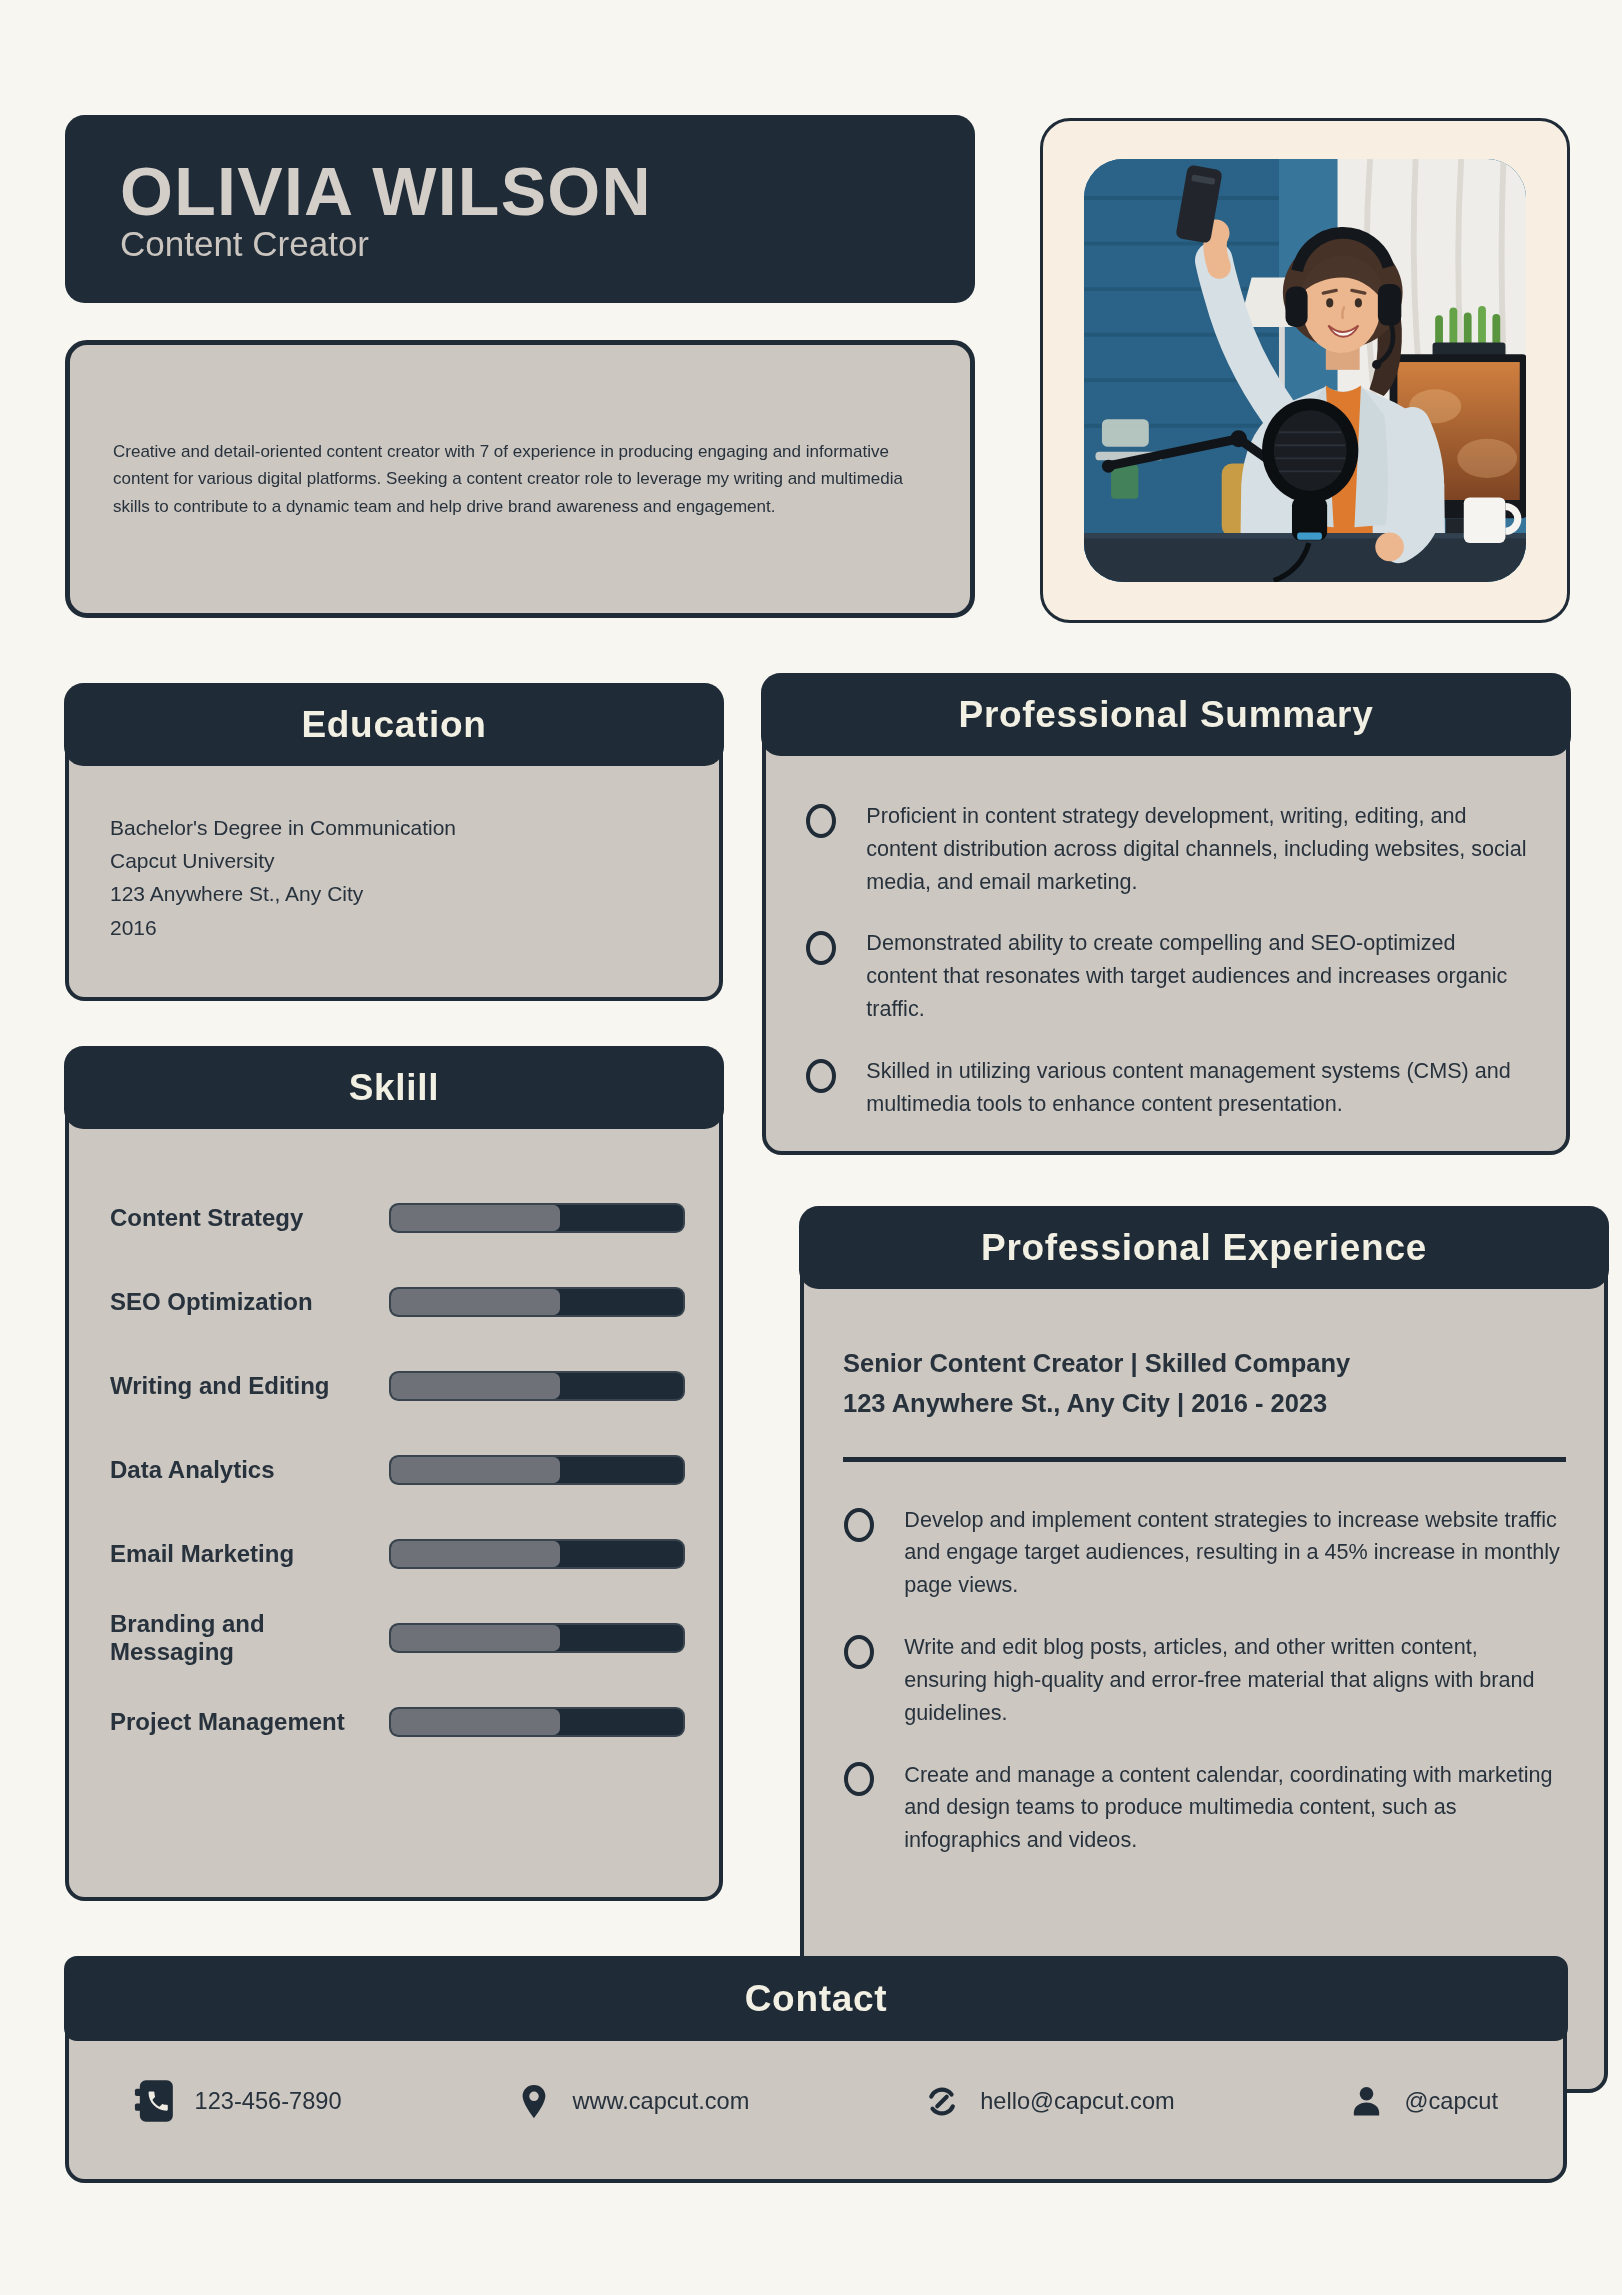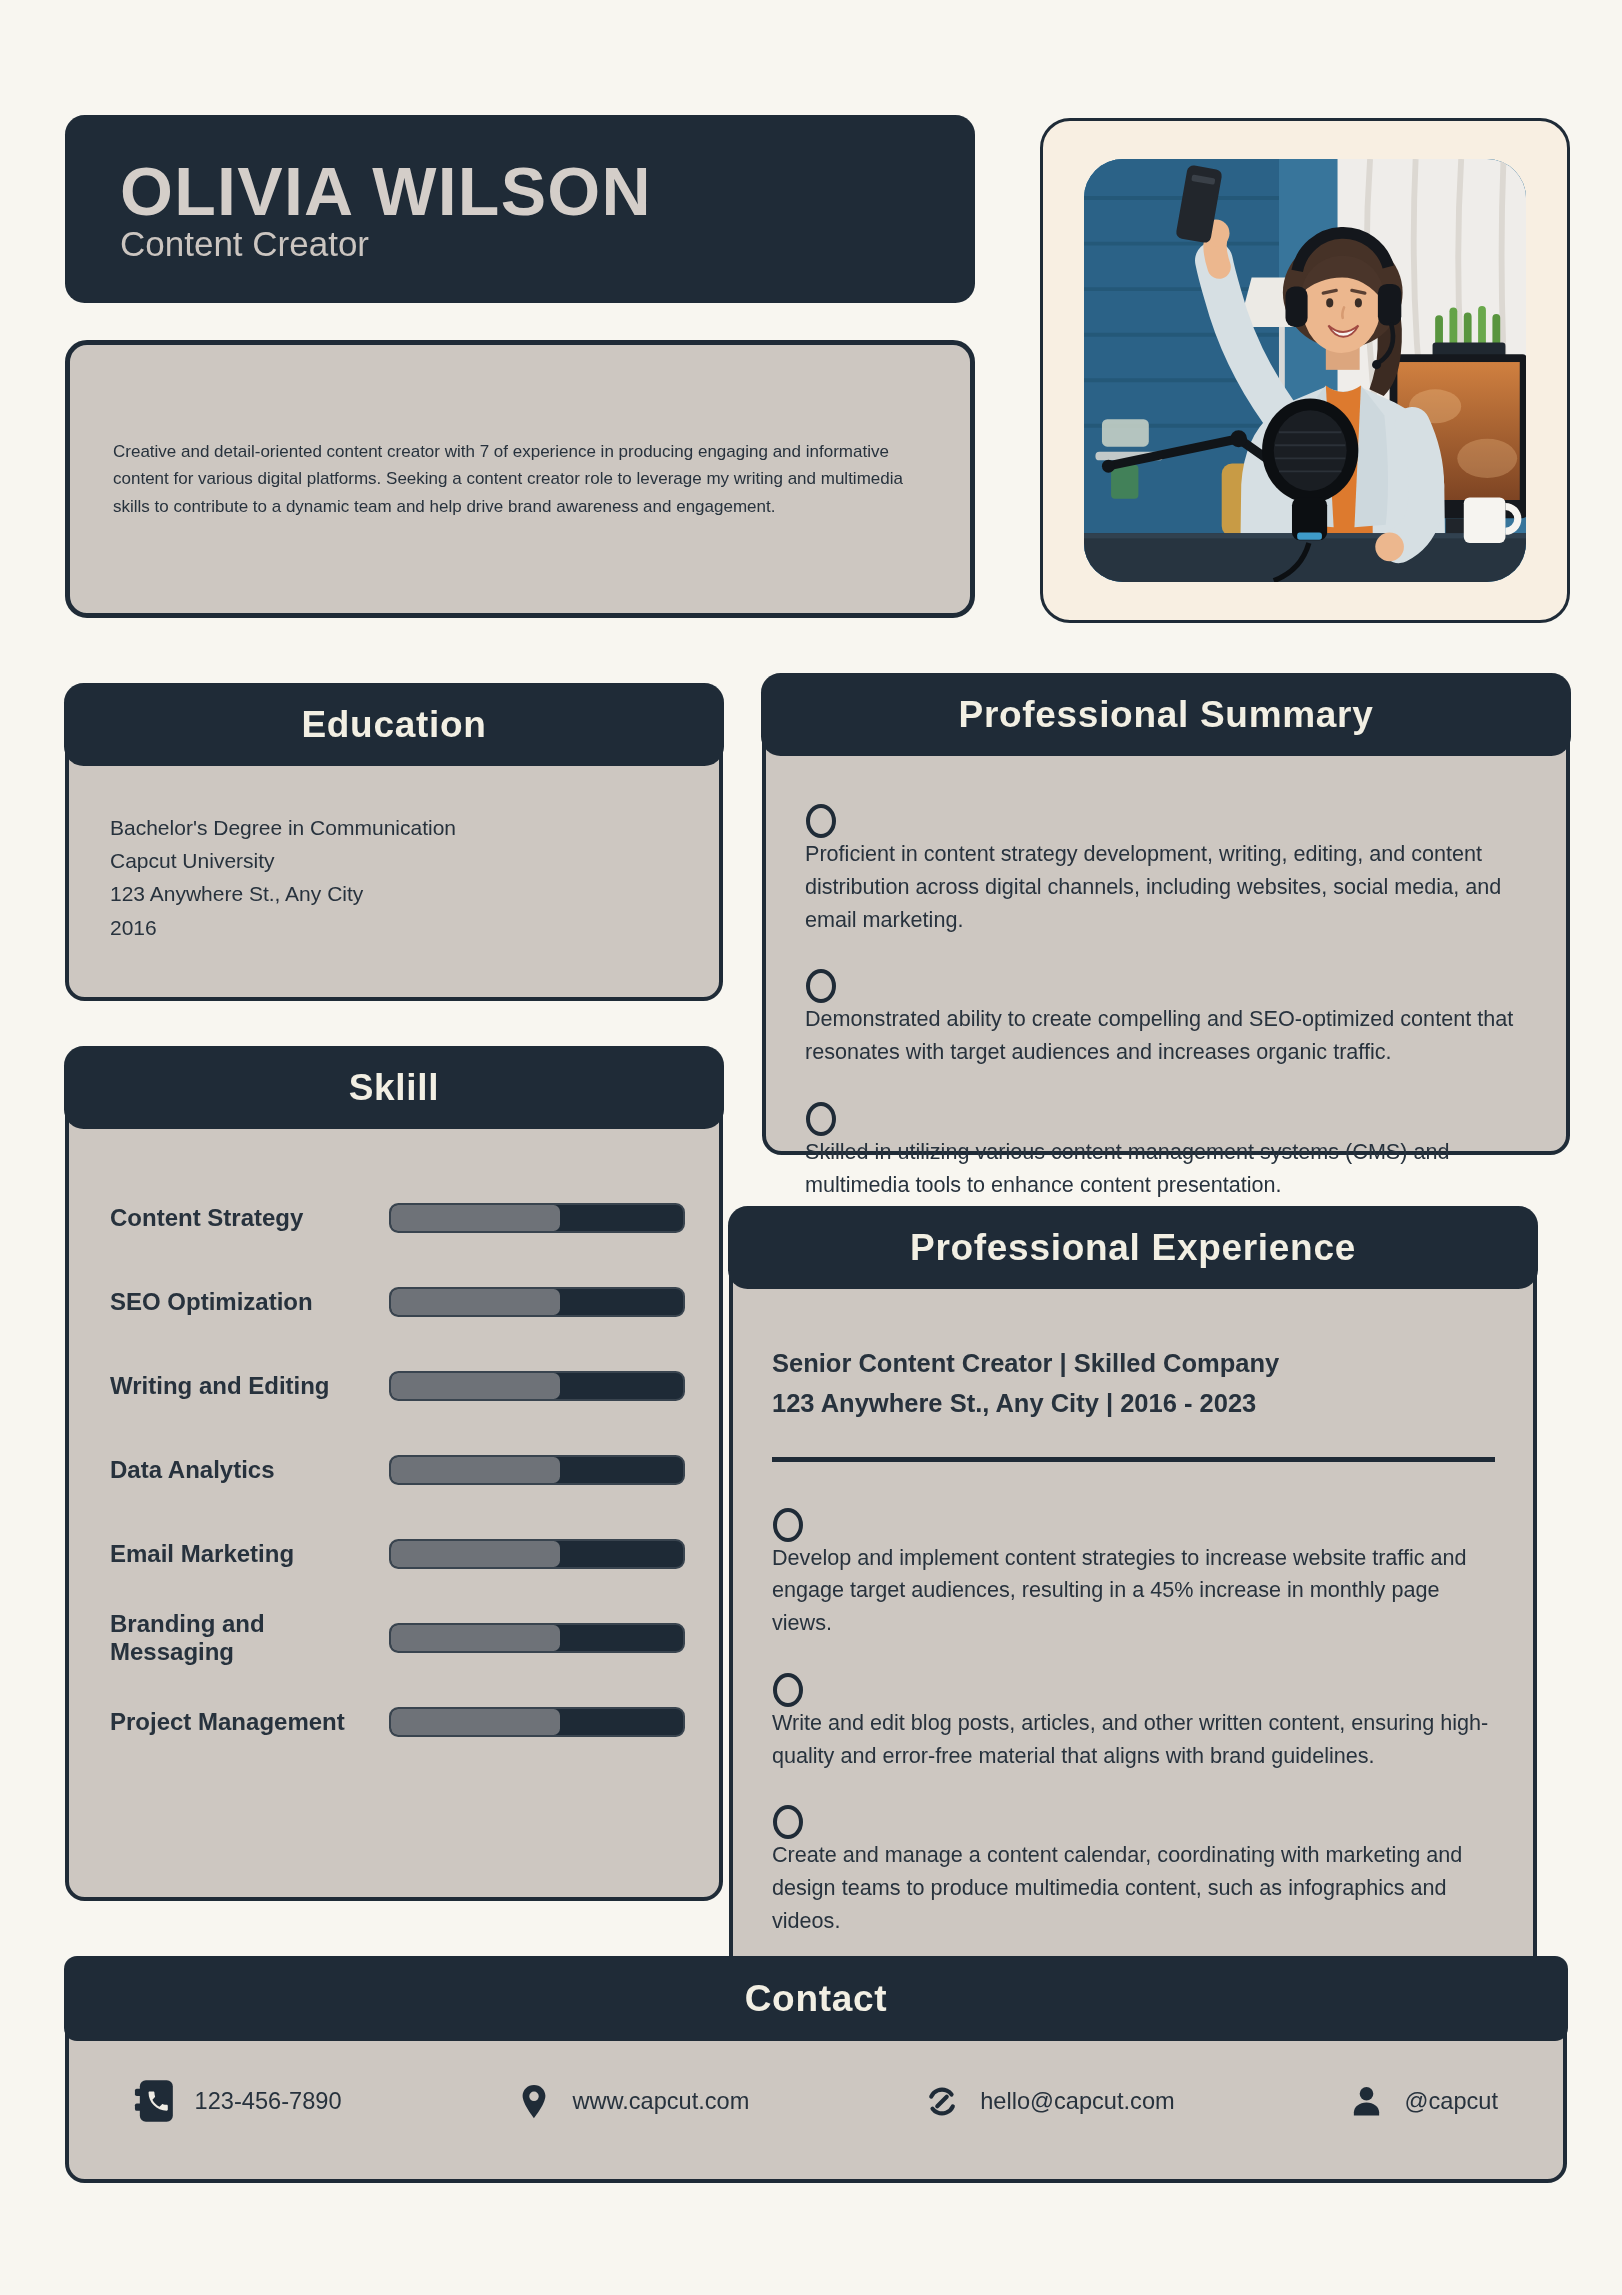--- a/index.html
+++ b/index.html
@@ -40,24 +40,24 @@
   .skills{left:65px;top:1047px;width:658px;height:854px;}
   .skills .card-body{padding:73px 34px 0 41px;}
   .skill-row{display:flex;align-items:center;height:30px;margin-bottom:54px;}
   .skill-label{flex:1;font-size:24px;font-weight:700;color:#27323d;}
   .bar{position:relative;width:296px;height:30px;background:#1e2a36;border:2.6px solid #39444f;
     border-radius:9.2px;box-sizing:border-box;overflow:hidden;flex-shrink:0;}
   .fill{position:absolute;left:0;top:0;bottom:0;background:#6e7278;border-radius:6.5px;}
 
   .psum{left:762px;top:674px;width:808px;height:481px;}
   .psum .card-body{padding:43px 38px 0 39px;}
-  .exp{left:729px;top:1207px;width:808px;height:886px;padding-left:6px;}
+  .exp{left:800px;top:1207px;width:808px;height:886px;padding-left:6px;}
   .exp .card-body{padding:54px 38px 0 39px;}
 
-  .bullet{display:flex;align-items:flex-start;margin-bottom:29px;flex-direction:column;}
+  .bullet{display:flex;align-items:flex-start;margin-bottom:29px;}
   .ring{flex-shrink:0;width:22px;height:26px;border:4.6px solid #1f2b37;border-radius:50%;
     margin:3.9px 30px 0 1.3px;box-sizing:content-box;}
   .btext{margin:0;font-size:21.6px;line-height:1.52;color:#27323d;}
 
   .role-line{font-size:25.5px;font-weight:700;color:#27323d;line-height:1.55;}
   .divider{height:4.6px;background:#1f2b37;margin:34px 0 42px 0;}
 
   .contact{left:65px;top:1957px;width:1502px;height:226px;}
   .contact .card-header{height:85px;border-radius:13px;}
   .contact .card-body{top:72px;display:flex;align-items:center;justify-content:space-between;

